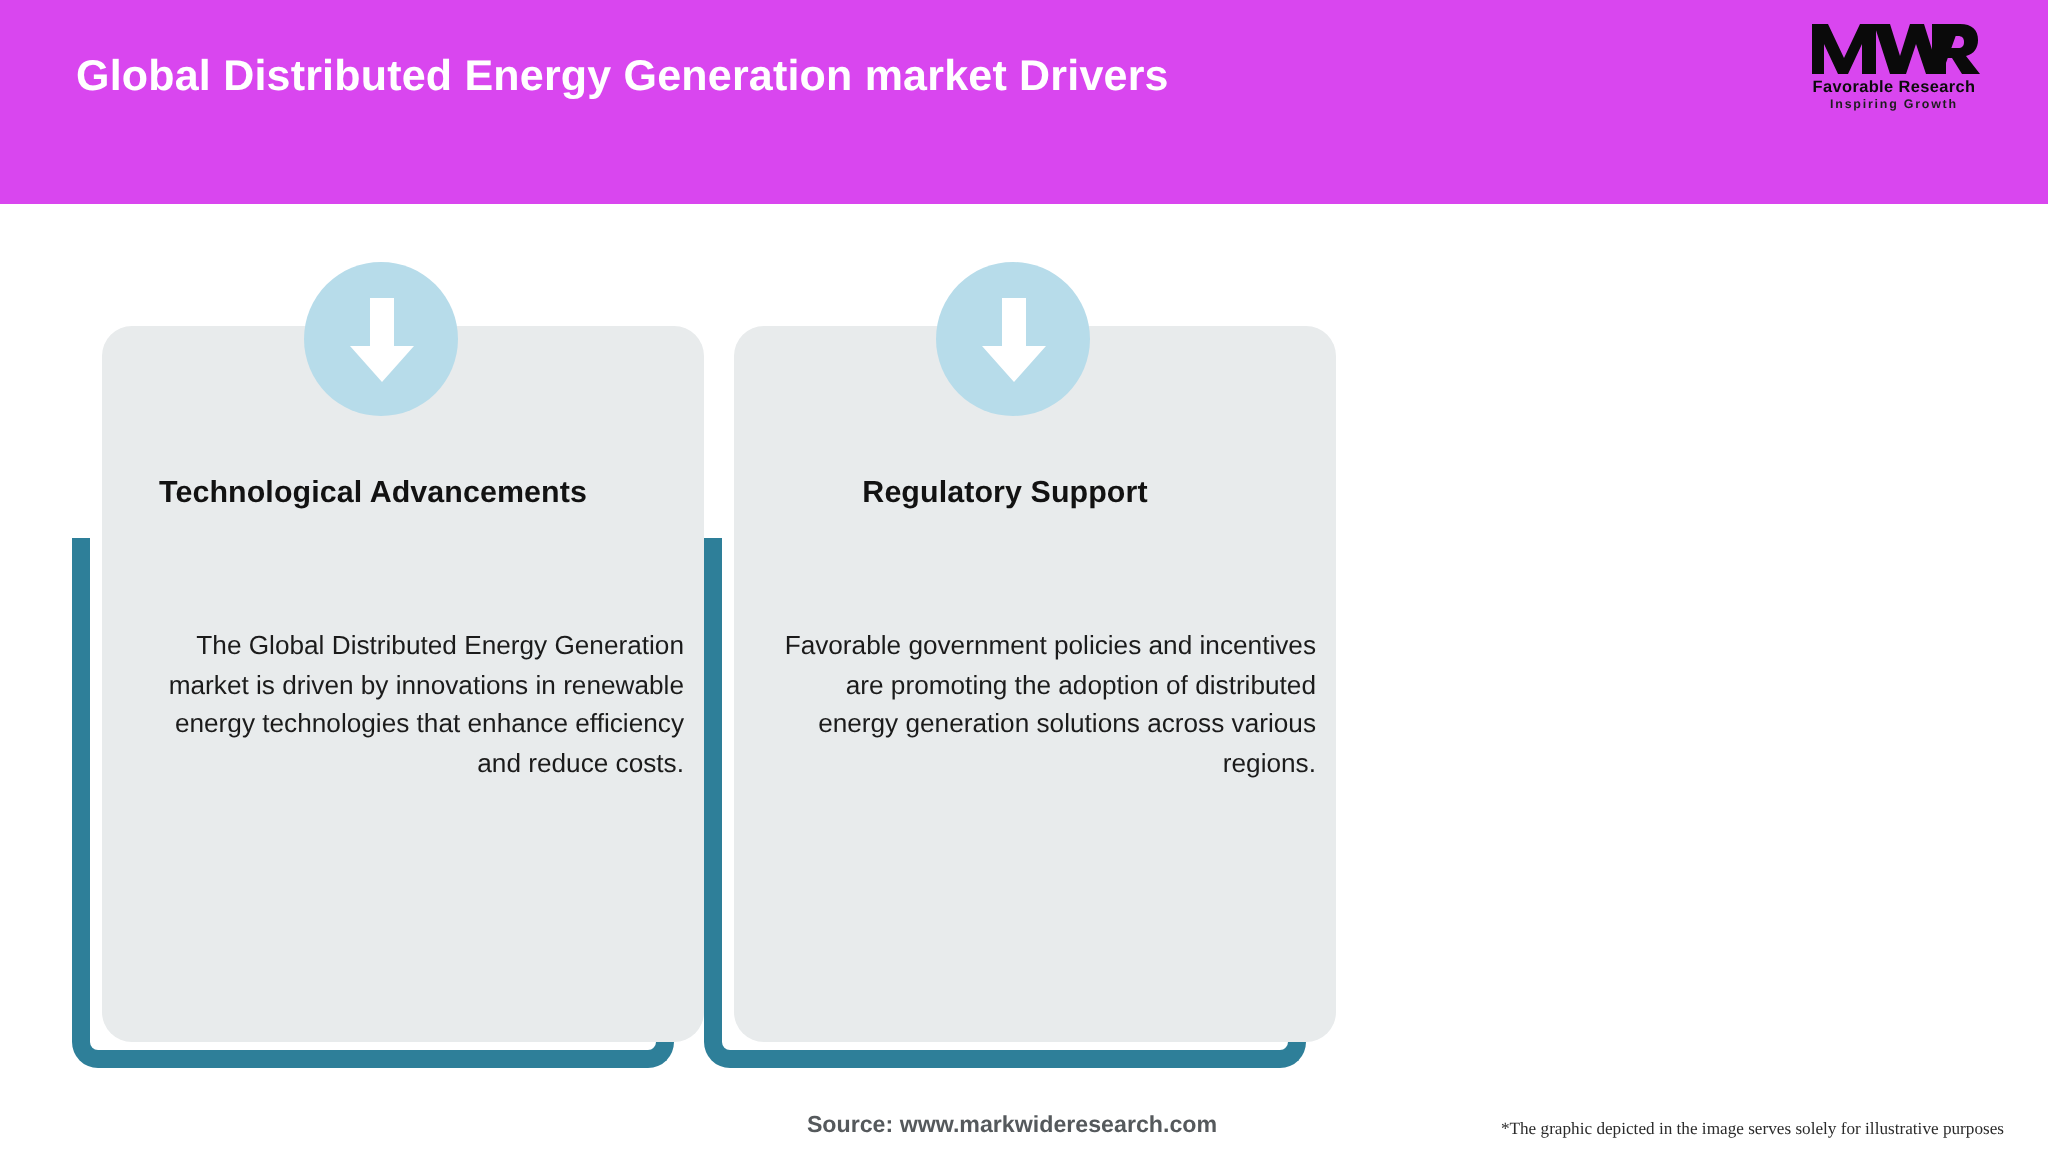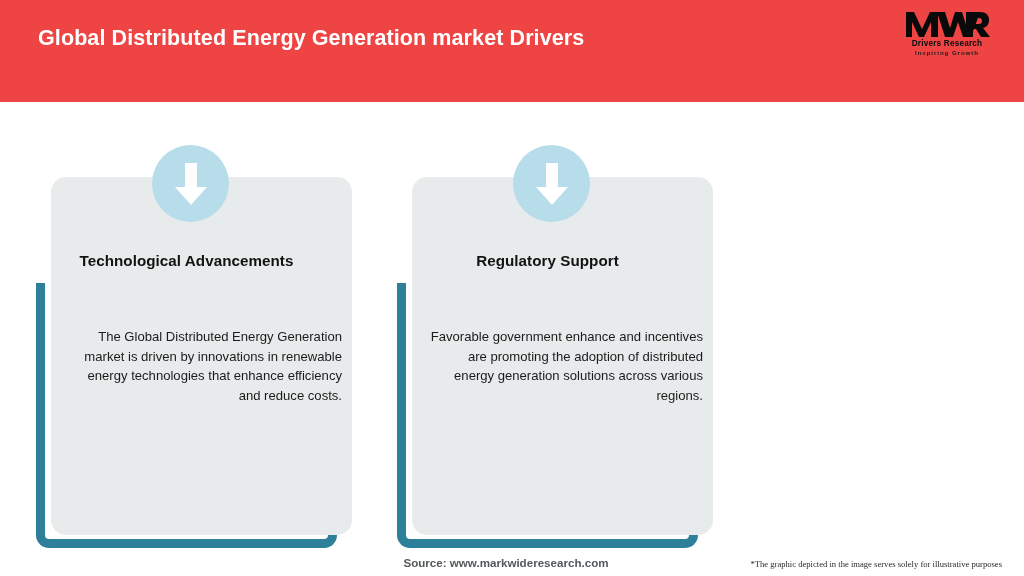--- a/index.html
+++ b/index.html
@@ -16,21 +16,21 @@
     -webkit-font-smoothing: antialiased;
   }
 
   
   .header-band {
     position: absolute;
     left: 0;
     top: 0;
     width: 1024px;
     height: 102px;
-    background: #ef4444;
+    background: #d946ef;
   }
   .header-title {
     position: absolute;
     left: 38px;
     top: 26px;
     font-size: 21.5px;
     font-weight: bold;
     color: #ffffff;
     letter-spacing: 0.1px;
     white-space: nowrap;
@@ -66,33 +66,33 @@
     font-weight: bold;
     color: #1d1d1d;
     letter-spacing: 0.9px;
     line-height: 8px;
   }
 
   
   .cards {
     position: absolute;
     left: 0;
-    top: 102px;
+    top: 88px;
     width: 968px;
     height: 440px;
     padding-left: 25px;
   }
   .card-unit {
     position: absolute;
     top: 0;
     width: 320px;
     height: 440px;
   }
   .card-unit.c0 { left: 36px; }
-  .card-unit.c1 { left: 352px; margin-left: 45px; }
+  .card-unit.c1 { left: 352px; }
   .card-unit.c2 { left: 668px; }
 
   
   .bracket {
     position: absolute;
     left: 0;
     top: 181px;
     width: 301px;
     height: 265px;
     border-left: 9px solid #2e7f99;
@@ -178,21 +178,21 @@
   <div class="header-title">Global Distributed Energy Generation market Drivers</div>
 
   <div class="logo">
     <svg class="logo-mark" viewBox="0 0 86 30">
       <g fill="#0a0a0a">
         <path d="M2 28 L2 3 L10 3 L18 20 L26 3 L34 3 L34 28 L27 28 L27 13 L20 28 L15 28 L8 13 L8 28 Z"></path>
         <path d="M33 3 L41 3 L46 19 L51 3 L58 3 L63 19 L68 3 L76 3 L67 28 L59 28 L54 13 L49 28 L41 28 Z"></path>
         <path d="M62 28 L62 3 L76 3 C82 3 85 6 85 11 C85 15 83 18 79 19 L86 28 L77 28 L72 20 L69 20 L69 28 Z M69 9 L69 15 L75 15 C77 15 78 14 78 12 C78 10 77 9 75 9 Z"></path>
       </g>
     </svg>
-    <span class="logo-name">Drivers Research</span>
+    <span class="logo-name">Favorable Research</span>
     <span class="logo-tag">Inspiring Growth</span>
   </div>
 </div>
 
 <div class="cards">
 
   <div class="card-unit c0">
     <div class="bracket"></div>
     <div class="panel"></div>
     <div class="card-icon">
@@ -206,20 +206,20 @@
 
   <div class="card-unit c1">
     <div class="bracket"></div>
     <div class="panel"></div>
     <div class="card-icon">
       <svg width="36" height="46" viewBox="0 0 36 46">
         <path d="M12 2 L24 2 L24 26 L34 26 L18 44 L2 26 L12 26 Z" fill="#ffffff"></path>
       </svg>
     </div>
     <div class="card-title">Regulatory Support</div>
-    <div class="card-body">Favorable government enhance and incentives are promoting the adoption of distributed energy generation solutions across various regions.</div>
+    <div class="card-body">Favorable government policies and incentives are promoting the adoption of distributed energy generation solutions across various regions.</div>
   </div>
 
 
 </div>
 
 <div class="source-note">Source: www.markwideresearch.com</div>
 <div class="disclaimer">*The graphic depicted in the image serves solely for illustrative purposes</div>
 
 </body></html>

